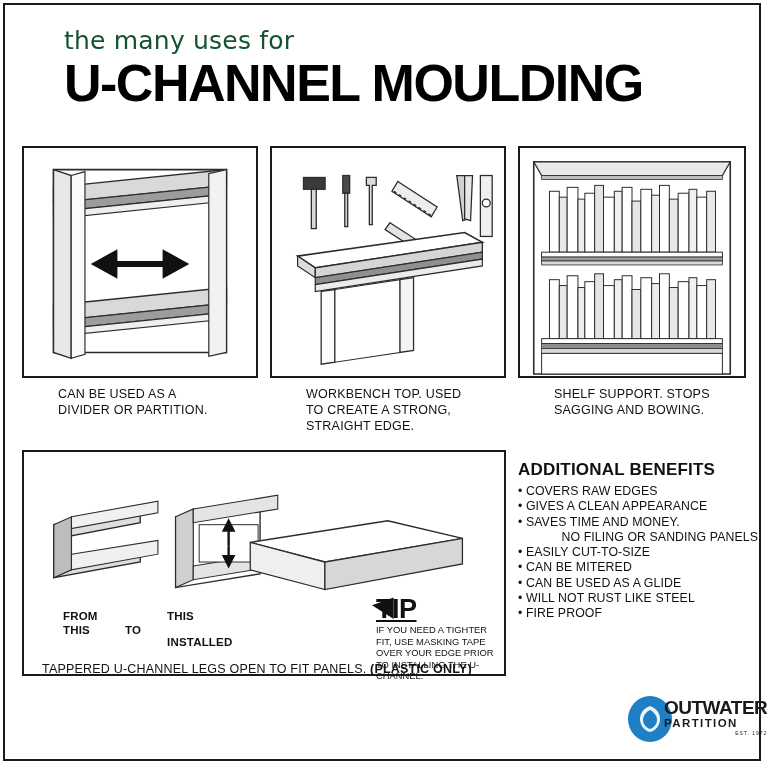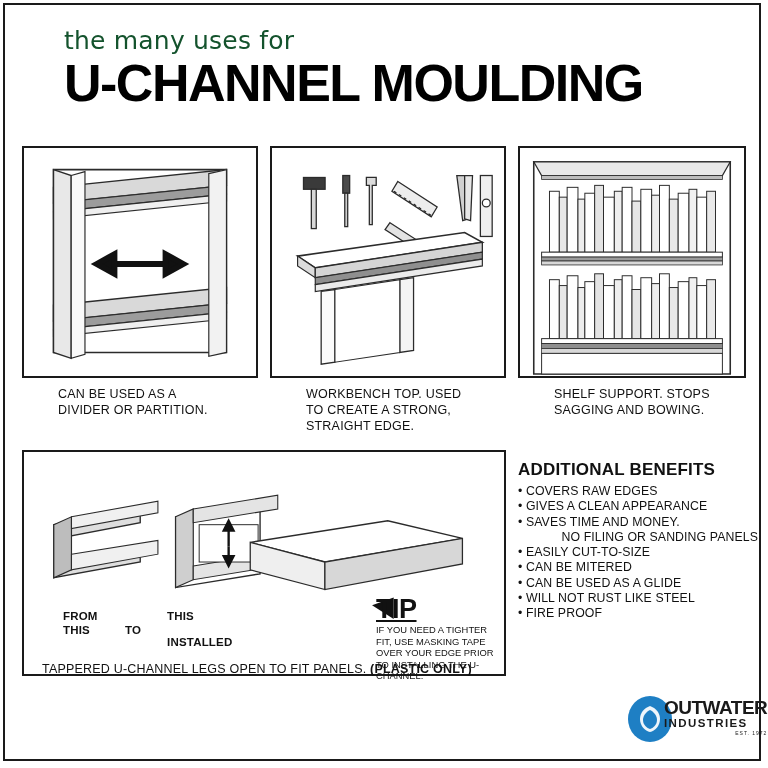--- a/index.html
+++ b/index.html
@@ -259,16 +259,16 @@
 <div class="logo">
   <div class="logo-badge">
     <svg viewBox="0 0 44 46" width="44" height="46">
       <circle cx="22" cy="23" r="21" fill="#1e7fc4"></circle>
       <path d="M22 10 c-6 2 -10 7 -10 13 c0 7 5 12 10 13 c5 -1 10 -6 10 -13 c0 -6 -4 -11 -10 -13 z" fill="#ffffff" opacity="0.92"></path>
       <path d="M22 14 c-4 2 -7 6 -7 10 c0 5 4 8 7 9 c3 -1 7 -4 7 -9 c0 -4 -3 -8 -7 -10 z" fill="#1e7fc4"></path>
     </svg>
   </div>
   <div class="logo-txt">
     <div class="logo-l1">OUTWATER</div>
-    <div class="logo-l2">INDUSTRIES</div>
+    <div class="logo-l2">PARTITION</div>
     <div class="logo-l3">EST. 1972</div>
   </div>
 </div>
 
 </body></html>

